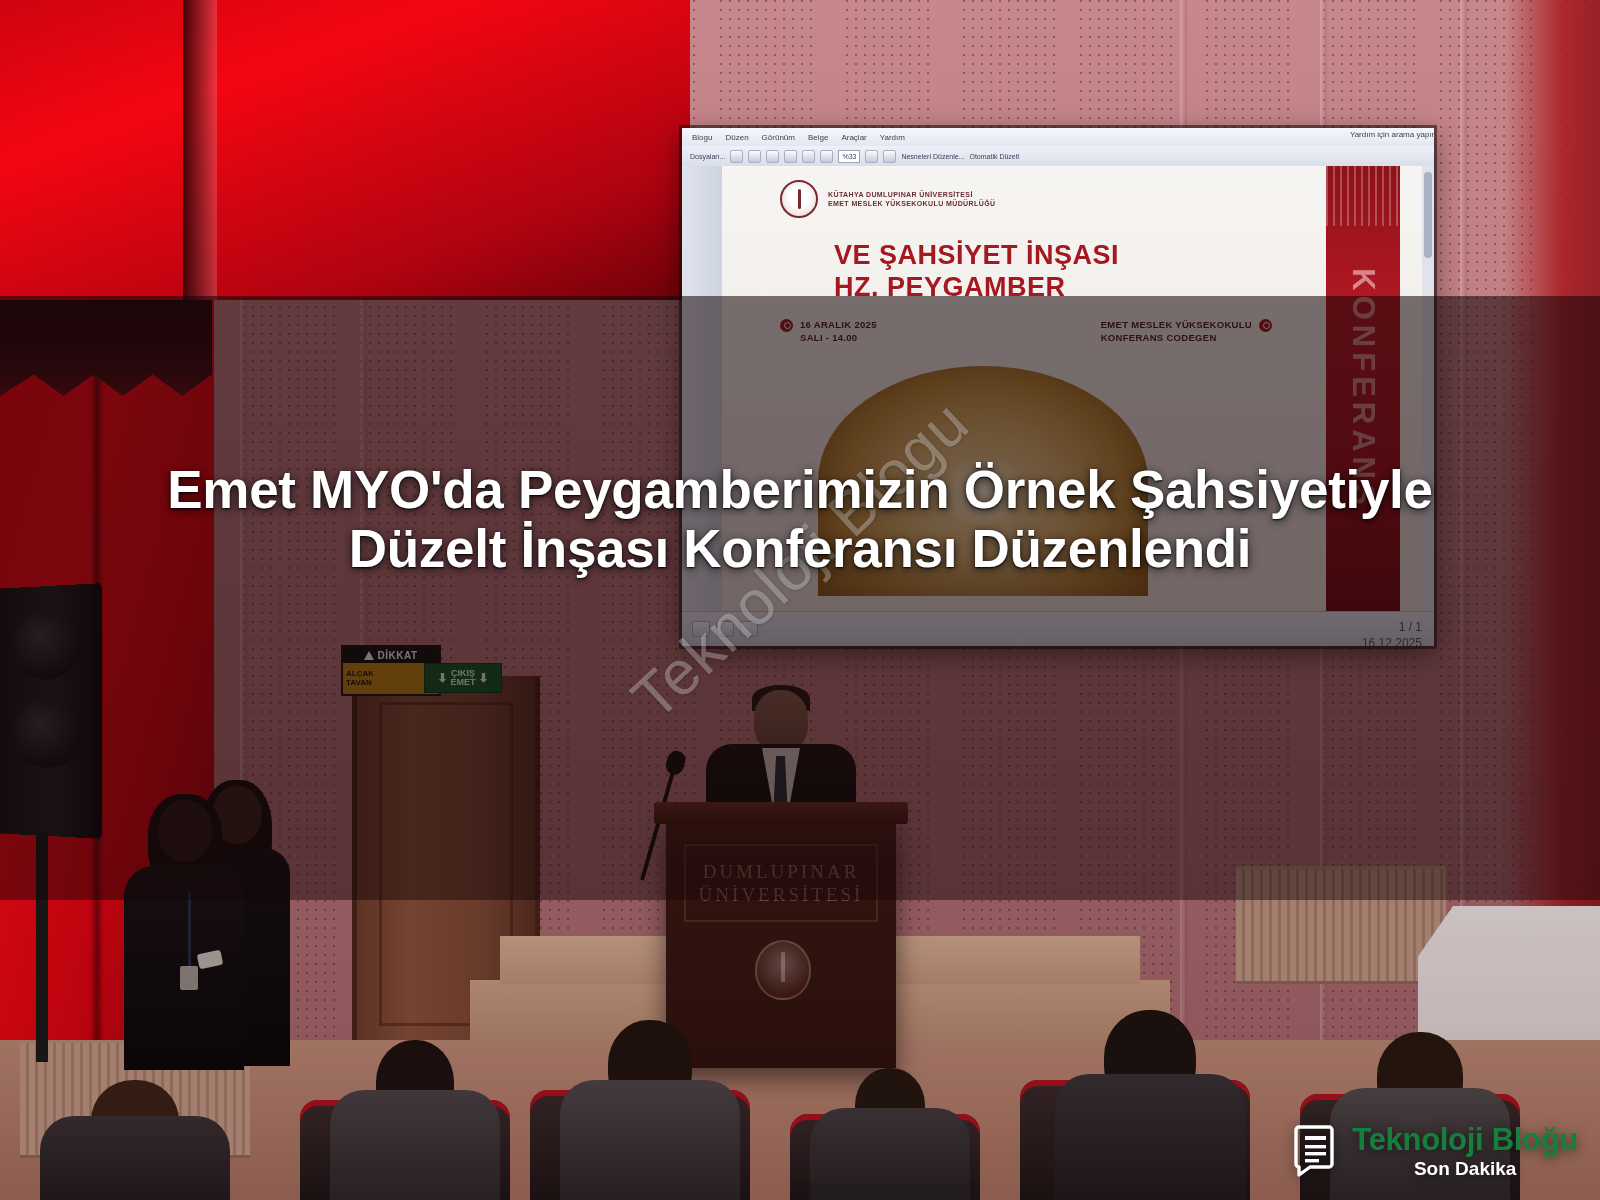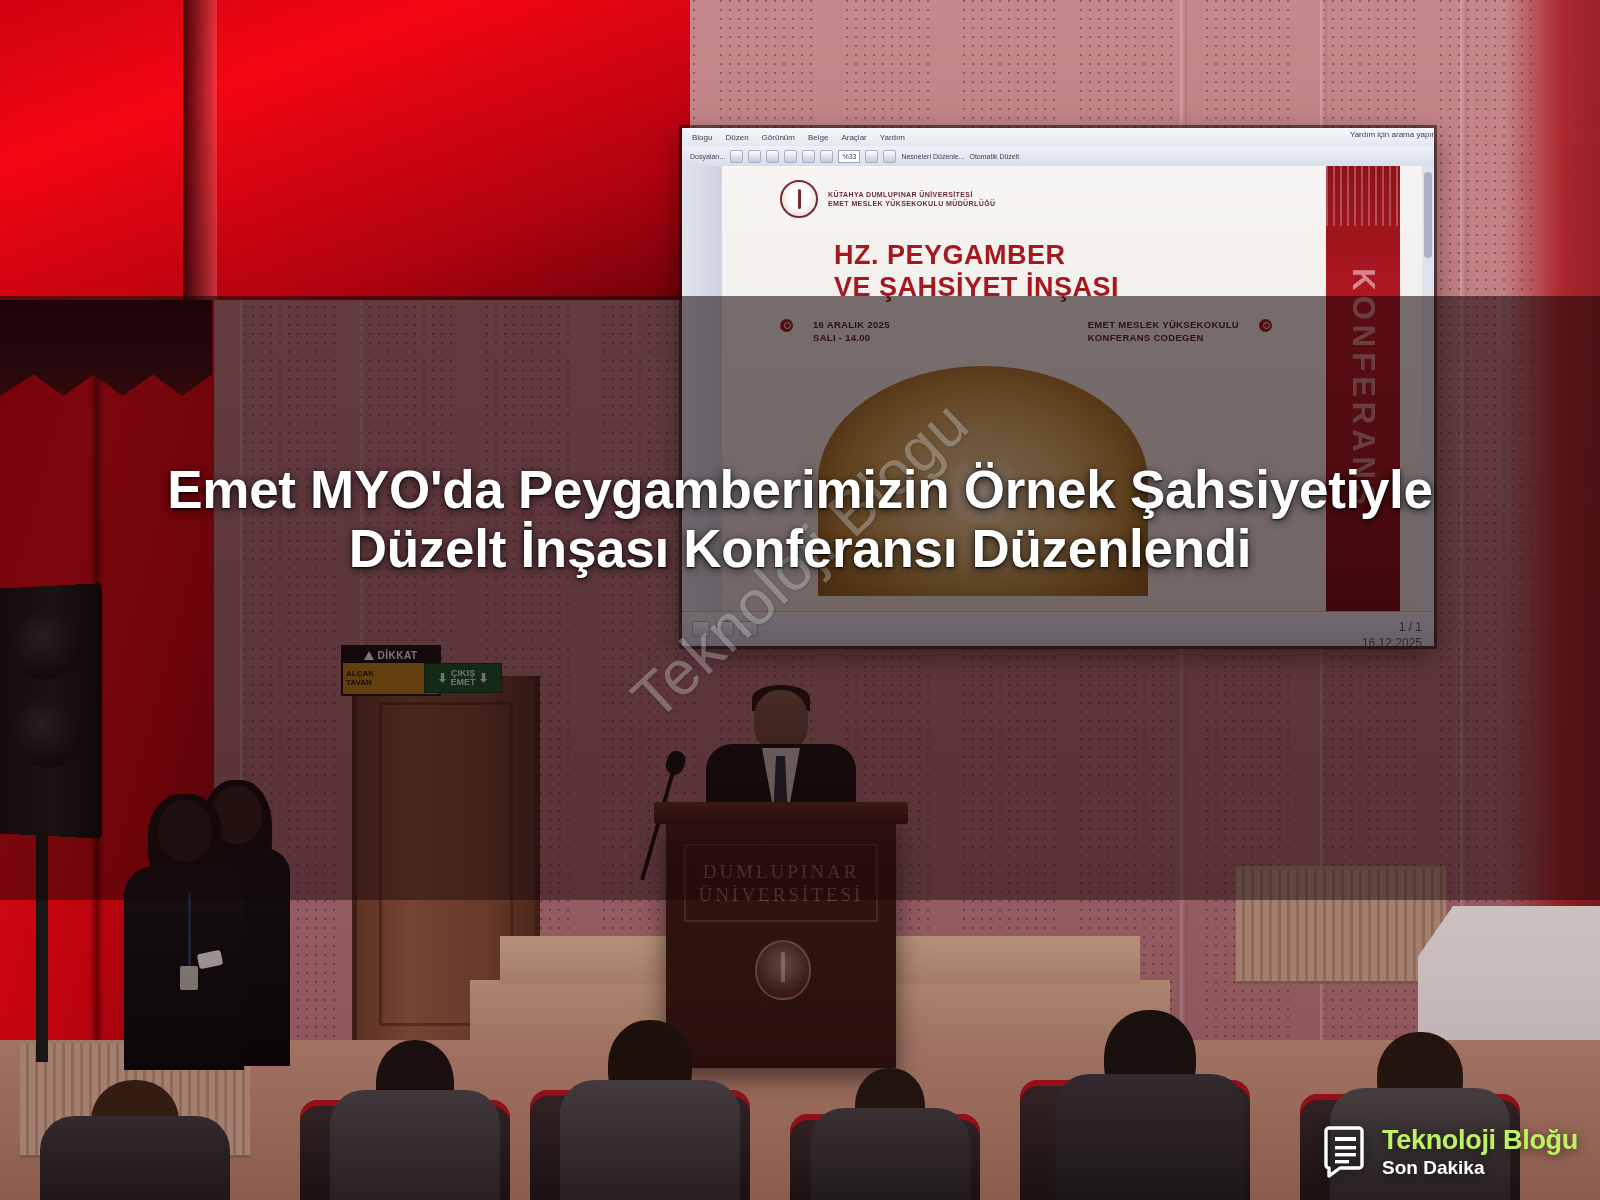--- a/index.html
+++ b/index.html
@@ -148,21 +148,21 @@
   .poster-title{
     position:absolute;left:112px;top:74px;
     color:#a3191f;font-weight:bold;font-size:27px;line-height:1.18;
     letter-spacing:.5px;
     text-shadow:0 1px 0 rgba(255,255,255,.6);
   }
   .poster-meta{
     position:absolute;left:58px;top:152px;right:150px;
     display:flex;justify-content:space-between;gap:18px;
   }
-  .meta-block{display:flex;gap:20px;align-items:flex-start;}
+  .meta-block{display:flex;gap:7px;align-items:flex-start;}
   .meta-dot{
     width:13px;height:13px;border-radius:50%;background:#a3191f;flex:none;margin-top:1px;
     position:relative;
   }
   .meta-dot:after{content:"";position:absolute;left:4px;top:3px;width:5px;height:5px;border:1.5px solid #fff;border-radius:50%;}
   .meta-txt{font-size:9.5px;line-height:1.4;color:#4c2326;font-weight:bold;letter-spacing:.3px;}
   .poster-art{
     position:absolute;left:96px;top:200px;width:330px;height:230px;
     border-radius:50% 50% 0 0;
     background:
@@ -392,24 +392,24 @@
   .logo{
     position:absolute;right:22px;bottom:22px;
     display:flex;align-items:center;gap:13px;
     filter:drop-shadow(0 2px 6px rgba(0,0,0,.55));
   }
   .logo-icon{
     width:46px;height:52px;position:relative;flex:none;
   }
   .logo-text{display:flex;flex-direction:column;line-height:1;}
   .logo-title{
-    color:#bef264;font-size:27px;font-weight:bold;letter-spacing:-.3px;
+    color:#15803d;font-size:31px;font-weight:bold;letter-spacing:-.3px;
   }
   .logo-sub{
-    color:#fff;font-size:19px;font-weight:bold;margin-top:4px;letter-spacing:0;
+    color:#fff;font-size:19px;font-weight:bold;margin-top:4px;letter-spacing:0;text-align:center;
   }
 </style>
 </head>
 <body>
 
 <div id="stage">
 
   <div class="photo">
 
     <div class="wall-back">
@@ -466,22 +466,22 @@
       <div class="poster">
         <div class="poster-head">
           <div class="uni-seal"></div>
           <div class="uni-text">
             <div>KÜTAHYA DUMLUPINAR ÜNİVERSİTESİ</div>
             <div>EMET MESLEK YÜKSEKOKULU MÜDÜRLÜĞÜ</div>
           </div>
         </div>
 
         <div class="poster-title">
+          <div>VE ŞAHSİYET İNŞASI</div>
           <div>HZ. PEYGAMBER</div>
-          <div>VE ŞAHSİYET İNŞASI</div>
         </div>
 
         <div class="poster-meta">
           <div class="meta-block">
             <span class="meta-dot"></span>
             <span class="meta-txt">
               <span>16 ARALIK 2025</span><br>
               <span>SALI - 14.00</span>
             </span>
           </div>

